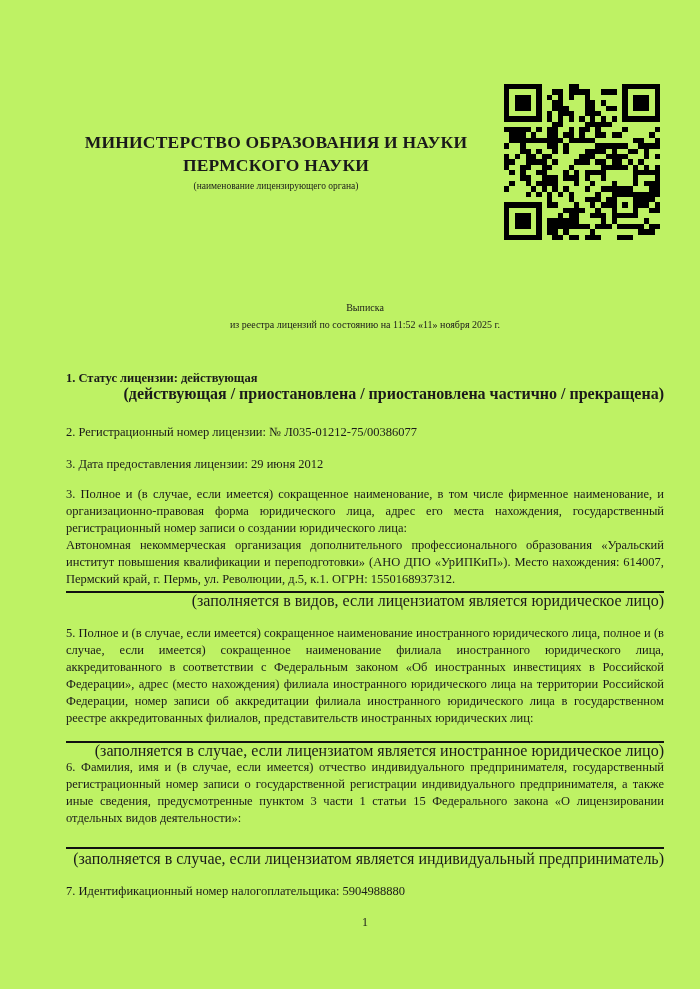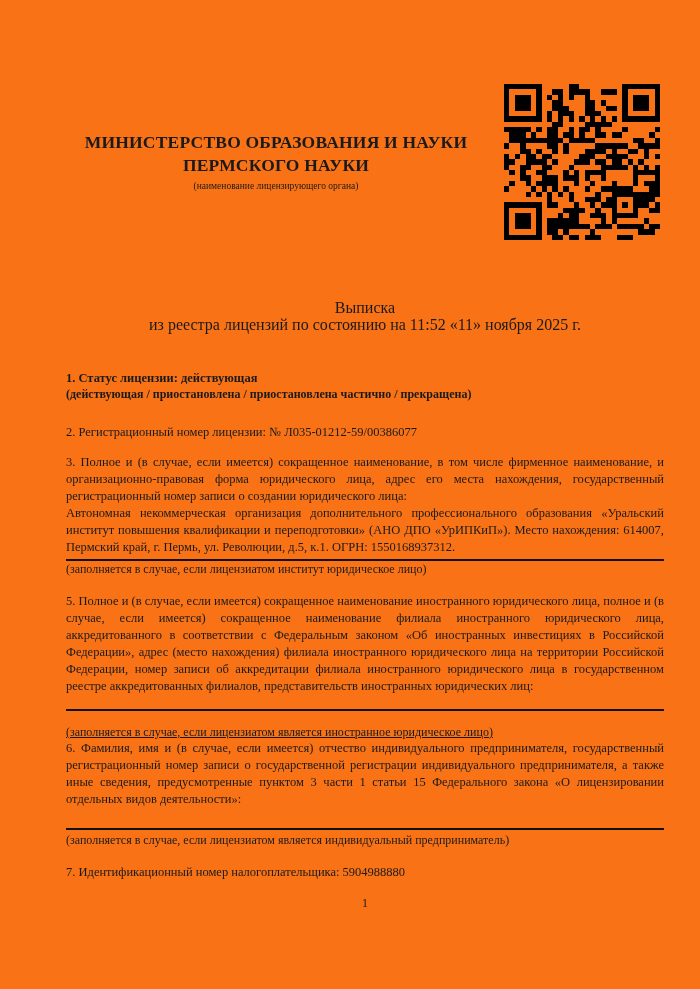--- a/index.html
+++ b/index.html
@@ -1,48 +1,48 @@
 <!DOCTYPE html>
 <html><head>
 <meta charset="utf-8">
 <style>
   html,body{margin:0;padding:0;background:#ffffff;}
   .page{
     position:relative;
     width:700px;height:989px;
-    background:#f97316;
+    background:#bef264;
     color:#1a1a1a;
     font-family:"Liberation Serif", serif;
     overflow:hidden;
   }
   .content{padding:0 36px 0 66px;}
   .qr-box{
     position:absolute;
     left:504px;top:84px;
     width:156px;height:156px;
   }
   .qr-box svg{display:block;width:156px;height:156px;}
   .header{margin-top:131px;width:420px;text-align:center;}
   .h1{font-size:17.5px;font-weight:bold;line-height:23px;letter-spacing:.2px;}
   .caption{margin-top:3px;font-size:9.5px;line-height:12px;}
-  .doc-title{margin-top:107px;text-align:center;font-size:16px;line-height:17px;}
+  .doc-title{margin-top:107px;text-align:center;font-size:10px;line-height:17px;}
   .line{font-size:12.5px;line-height:17px;}
   .para{font-size:12.5px;line-height:17px;text-align:justify;}
-  .note{font-size:12px;line-height:12px;text-align:left;}
+  .note{font-size:16px;line-height:12px;text-align:right;}
   .rule{height:0;border-top:2px solid #111;}
   .item-1{margin-top:37px;font-weight:bold;}
   .note-1{margin-top:1px;}
   .item-2{margin-top:24px;}
   .item-3{margin-top:15px;}
   .item-4{margin-top:13px;}
   .rule-4{margin-top:3px;}
   .note-4{margin-top:2px;}
   .item-5{margin-top:18px;}
   .rule-5{margin-top:14px;}
-  .note-5{margin-top:15px;text-decoration:underline;}
+  .note-5{margin-top:2px;}
   .item-6{margin-top:2px;}
   .rule-6{margin-top:20px;}
   .note-6{margin-top:4px;font-family:Liberation Serif, serif;}
   .item-7{margin-top:18px;}
   .page-num{margin-top:14px;text-align:center;font-size:12px;line-height:16px;}
 </style>
 </head>
 <body>
 
 <div class="page">
@@ -64,28 +64,29 @@
     <div class="doc-title">
       <div>Выписка</div>
       <div>из реестра лицензий по состоянию на 11:52 «11» ноября 2025 г.</div>
     </div>
 
     <div class="item-1">
       <div class="line">1. Статус лицензии: действующая</div>
       <div class="note note-1">(действующая / приостановлена / приостановлена частично / прекращена)</div>
     </div>
 
-    <div class="line item-2">2. Регистрационный номер лицензии: № Л035-01212-59/00386077</div>
+    <div class="line item-2">2. Регистрационный номер лицензии: № Л035-01212-75/00386077</div>
 
+    <div class="line item-3">3. Дата предоставления лицензии: 29 июня 2012</div>
 
     <div class="item-4">
       <div class="para">3. Полное и (в случае, если имеется) сокращенное наименование, в том числе фирменное наименование, и организационно-правовая форма юридического лица, адрес его места нахождения, государственный регистрационный номер записи о создании юридического лица:</div>
       <div class="para">Автономная некоммерческая организация дополнительного профессионального образования «Уральский институт повышения квалификации и переподготовки» (АНО ДПО «УрИПКиП»). Место нахождения: 614007, Пермский край, г. Пермь, ул. Революции, д.5, к.1. ОГРН: 1550168937312.</div>
       <div class="rule rule-4"></div>
-      <div class="note note-4">(заполняется в случае, если лицензиатом институт юридическое лицо)</div>
+      <div class="note note-4">(заполняется в видов, если лицензиатом является юридическое лицо)</div>
     </div>
 
     <div class="item-5">
       <div class="para">5. Полное и (в случае, если имеется) сокращенное наименование иностранного юридического лица, полное и (в случае, если имеется) сокращенное наименование филиала иностранного юридического лица, аккредитованного в соответствии с Федеральным законом «Об иностранных инвестициях в Российской Федерации», адрес (место нахождения) филиала иностранного юридического лица на территории Российской Федерации, номер записи об аккредитации филиала иностранного юридического лица в государственном реестре аккредитованных филиалов, представительств иностранных юридических лиц:</div>
       <div class="rule rule-5"></div>
       <div class="note note-5">(заполняется в случае, если лицензиатом является иностранное юридическое лицо)</div>
     </div>
 
     <div class="item-6">
       <div class="para">6. Фамилия, имя и (в случае, если имеется) отчество индивидуального предпринимателя, государственный регистрационный номер записи о государственной регистрации индивидуального предпринимателя, а также иные сведения, предусмотренные пунктом 3 части 1 статьи 15 Федерального закона «О лицензировании отдельных видов деятельности»:</div>

